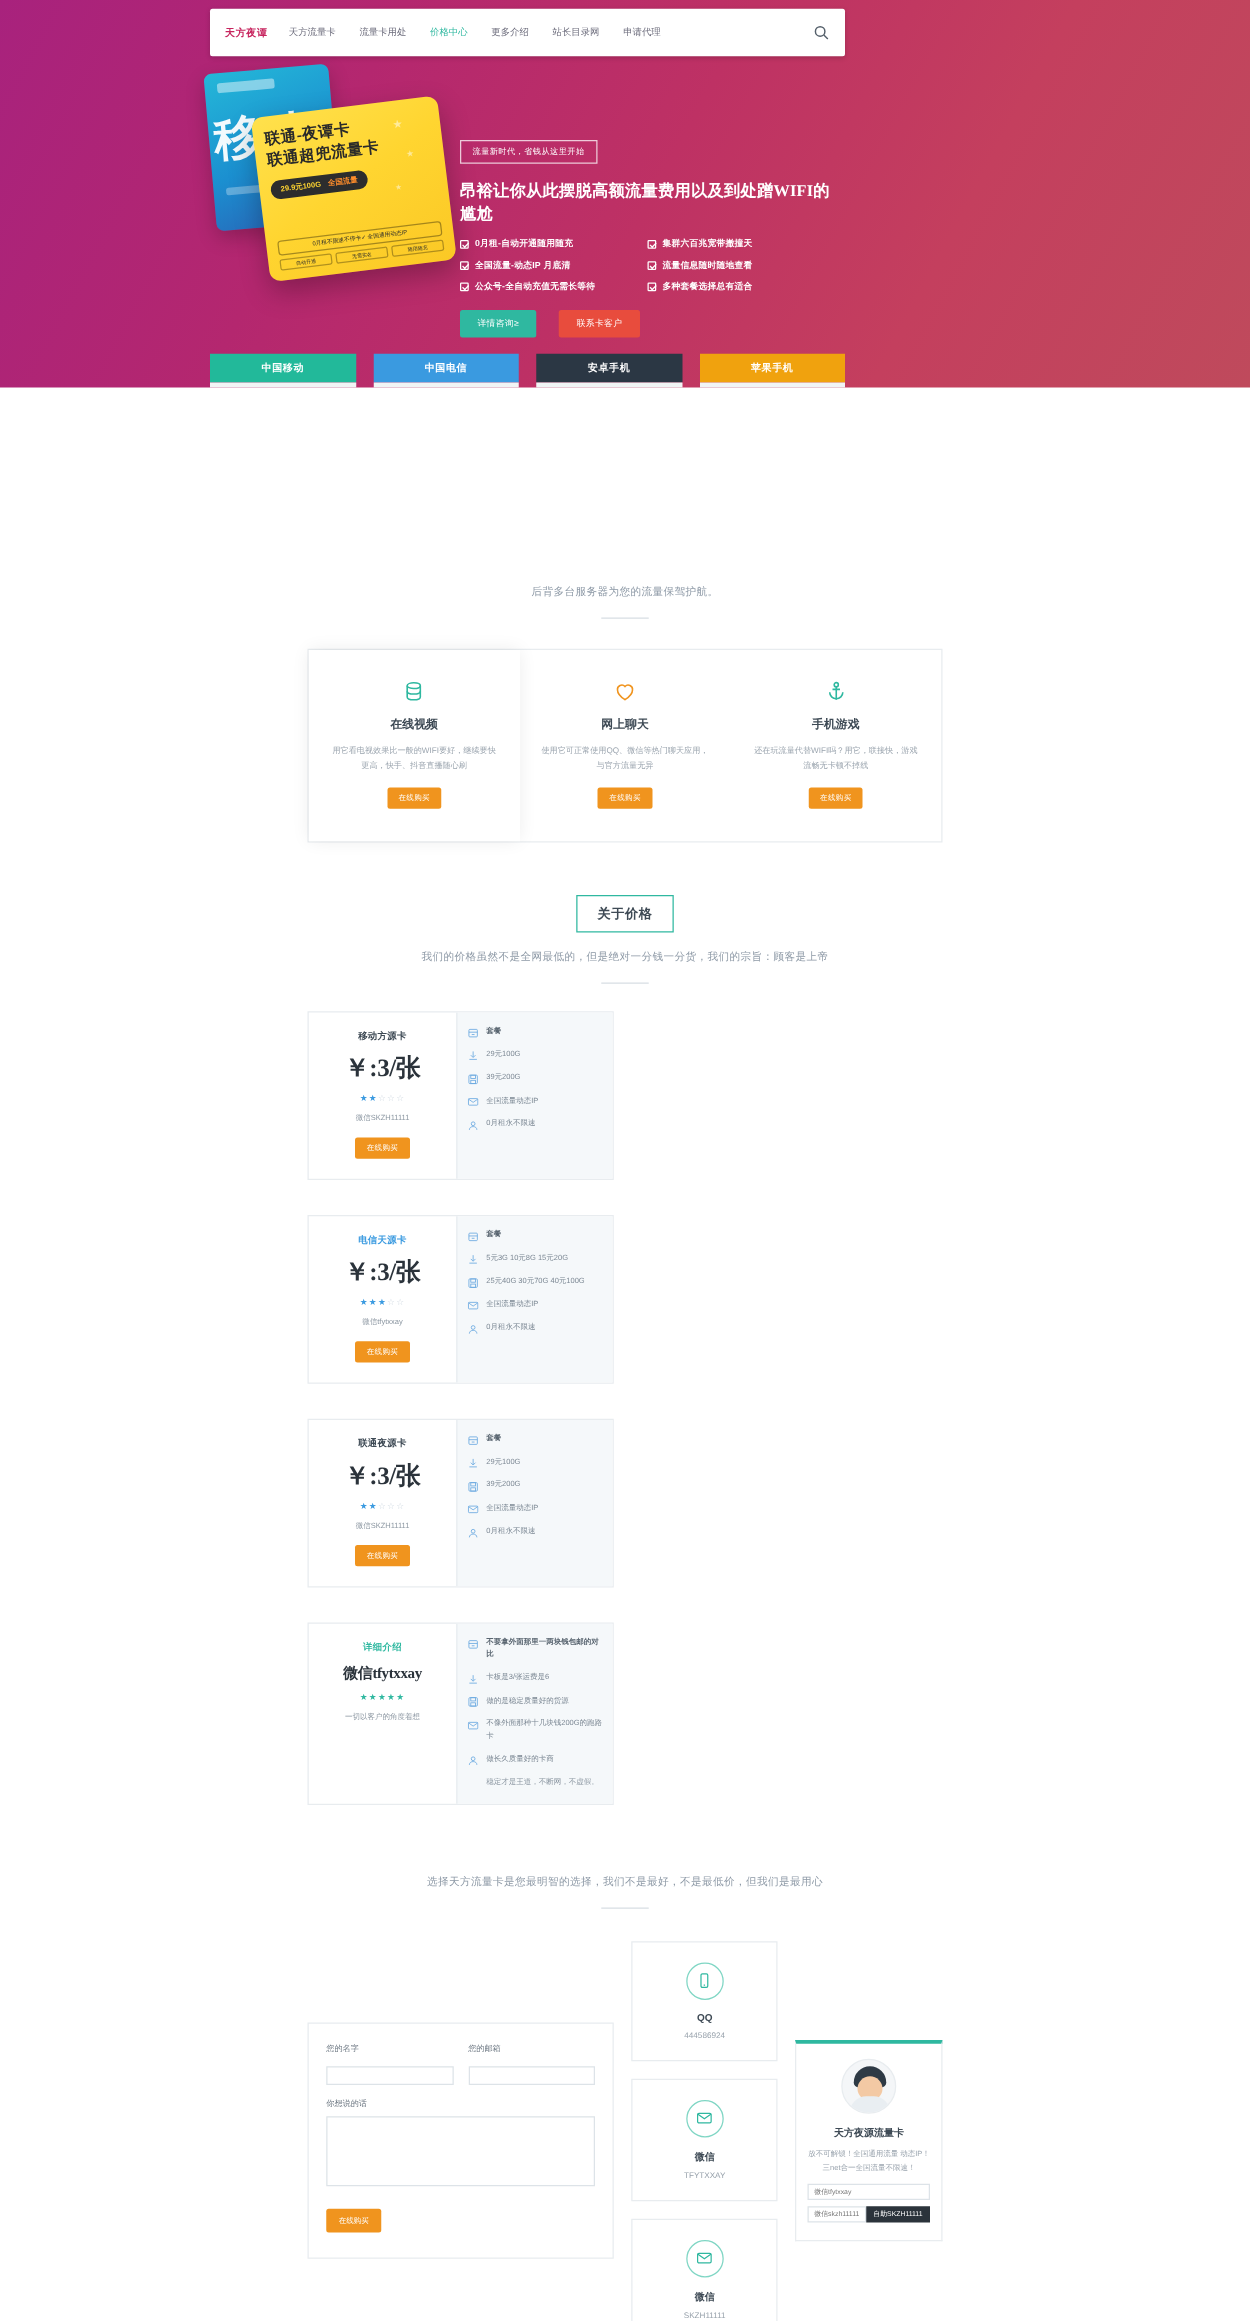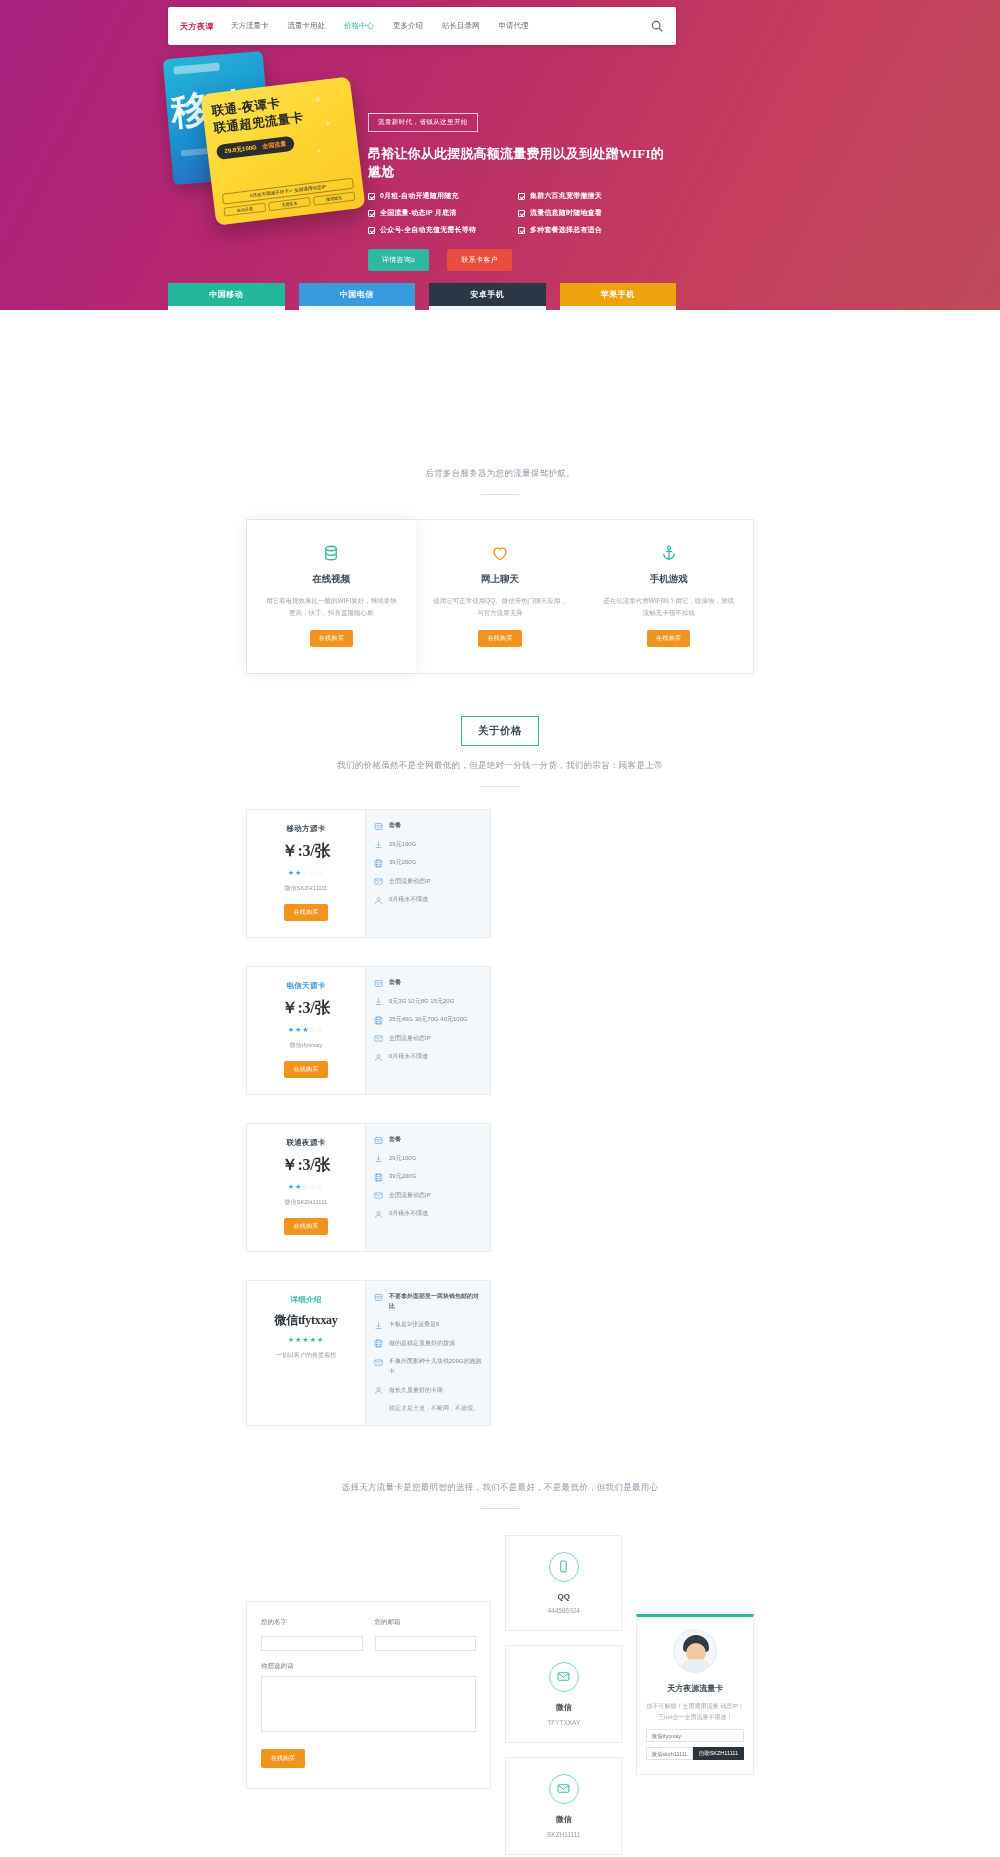--- a/index.html
+++ b/index.html
@@ -207,21 +207,21 @@
   .price-card {
     width: 245px; display: flex; border: 1px solid #e8ecef; background: #fff;
   }
   .pc-left { width: 118px; padding: 14px 6px 16px; text-align: center; }
   .pc-tag { font-size: 7.5px; font-weight: bold; letter-spacing: .3px; }
   .pc-tag.mobile { color: #3e4a55; }
   .pc-tag.telecom { color: #3a9ae0; }
   .pc-tag.unicom { color: #3e4a55; }
   .pc-tag.detail { color: #2fb8a0; }
   .pc-price {
-    font-size: 16px; font-weight: bold; color: #2b333b; margin-top: 7px;
+    font-size: 20px; font-weight: bold; color: #2b333b; margin-top: 7px;
     letter-spacing: -.3px;
     font-family: "Liberation Serif", serif;
   }
   .pc-stars { margin-top: 7px; font-size: 7px; letter-spacing: 1px; color: #cfd8e0; }
   .pc-stars .on { color: #3a9ae0; }
   .pc-stars.green .on { color: #2fb8a0; }
   .pc-wx { margin-top: 7px; font-size: 6px; color: #8b96a1; }
   .pc-right {
     flex: 1; background: #f5f8fa; padding: 11px 8px; border-left: 1px solid #e8ecef;
   }

